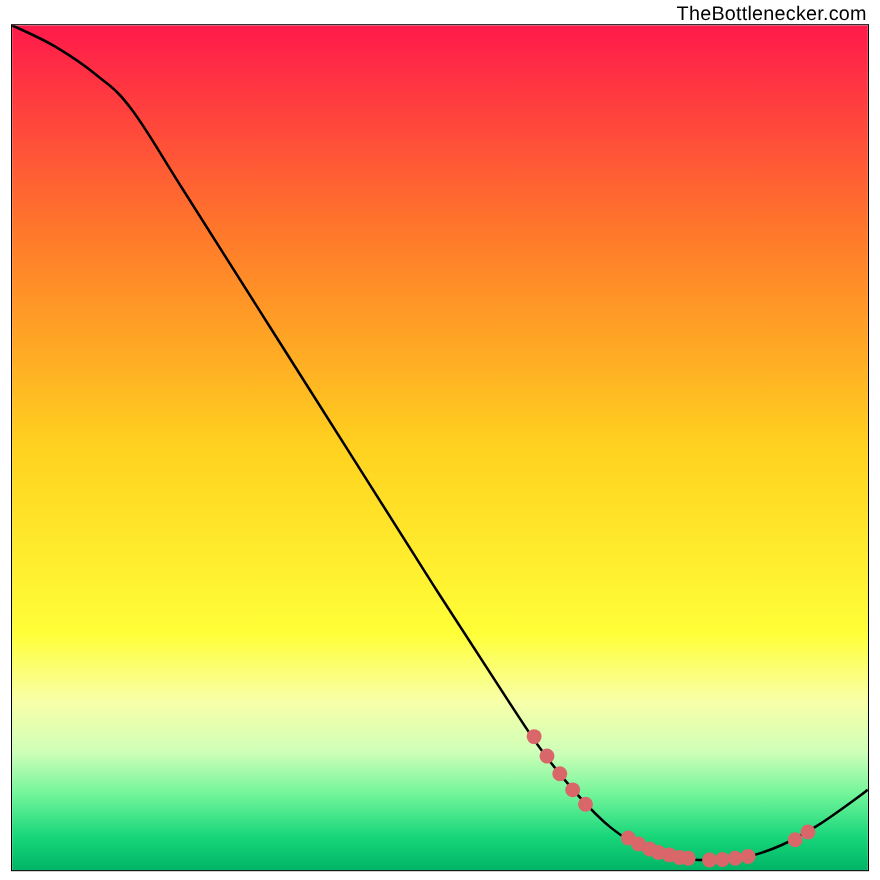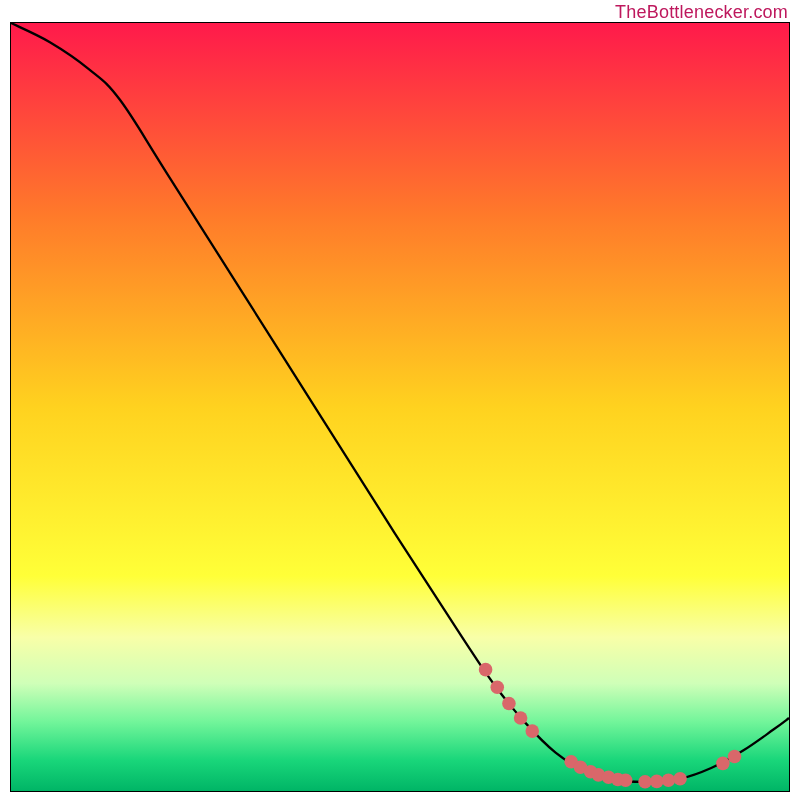--- a/index.html
+++ b/index.html
@@ -22,21 +22,21 @@
     top: 22px;
     width: 780px;
     height: 770px;
     box-sizing: border-box;
     border: 1px solid #000;
   }
   .attribution {
     position: absolute;
     top: 2px;
     right: 12px;
-    color: #be185d;
+    color: #000000;
     font-size: 18px;
     font-weight: 400;
     letter-spacing: 0.2px;
   }
   svg.bg, svg.curve {
     position: absolute;
     left: 0;
     top: 0;
     width: 100%;
     height: 100%;

